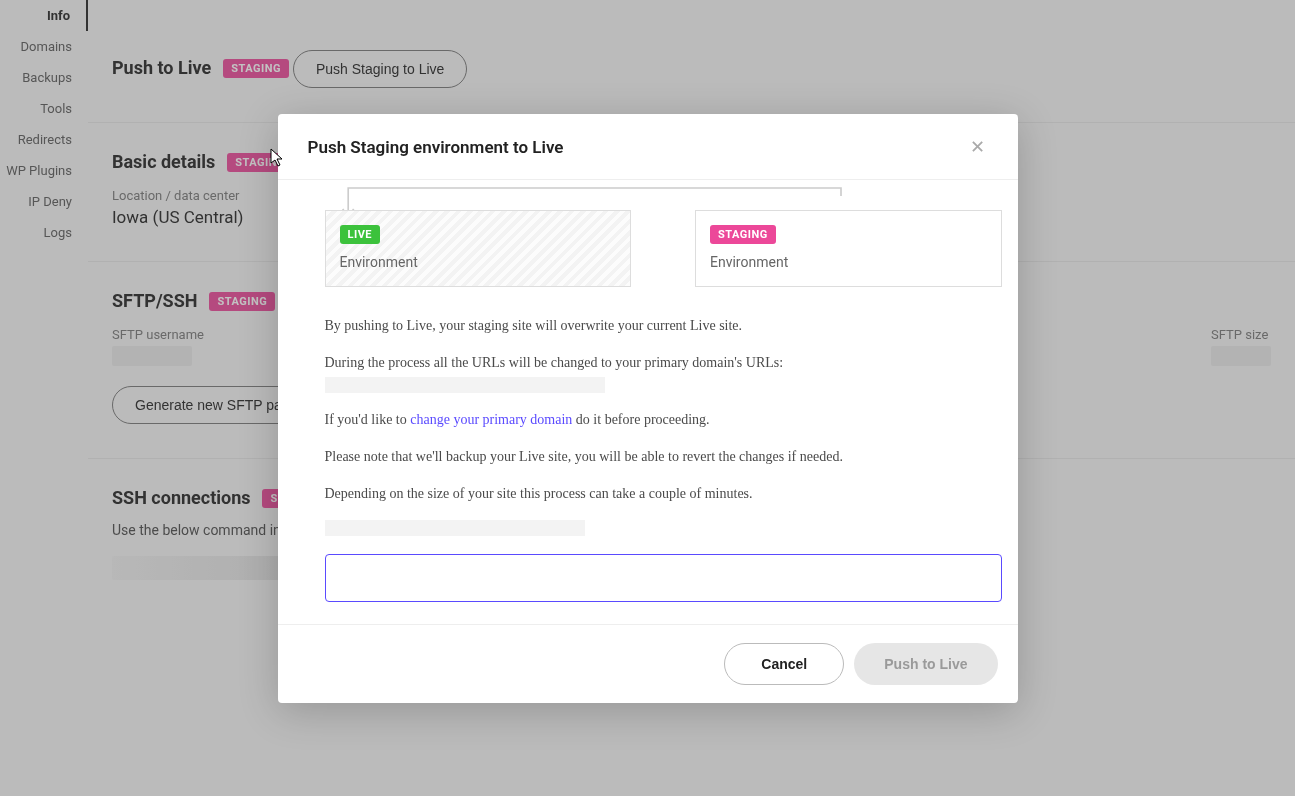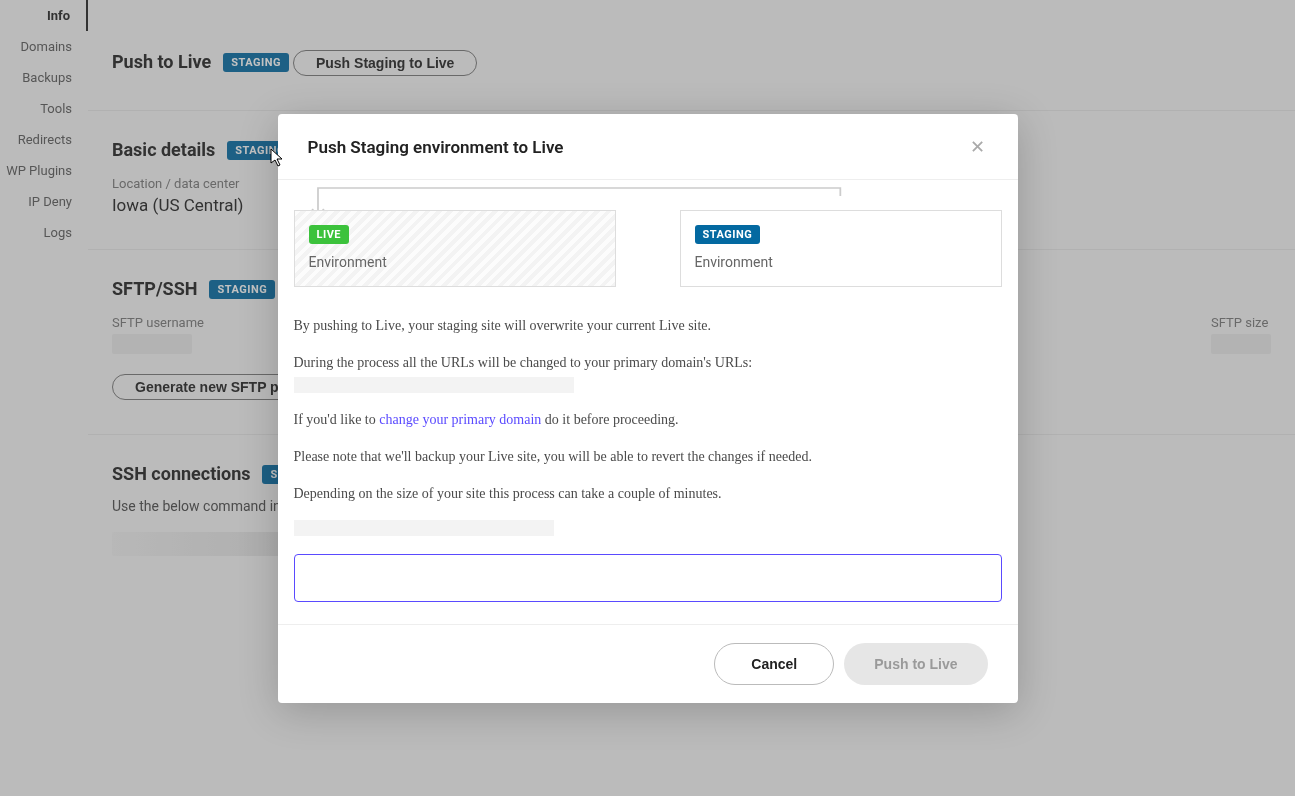--- a/index.html
+++ b/index.html
@@ -45,43 +45,43 @@
   .section.first { border-top: none; padding-top: 34px; }
   .section h2 {
     font-size: 18px;
     font-weight: 700;
     color: #222;
     display: inline-block;
     margin-right: 8px;
   }
   .badge {
     display: inline-block;
-    background: #0369a1;
+    background: #ec4899;
     color: #fff;
     font-size: 11px;
     font-weight: 700;
     letter-spacing: 0.5px;
     padding: 3px 8px;
     border-radius: 3px;
     vertical-align: 2px;
   }
   .badge.live { background: #3cc23c; }
   .section p.desc {
     margin-top: 14px;
     font-size: 14px;
     color: #4a4a4a;
   }
   .btn-outline {
     display: inline-block;
     margin-top: 16px;
     border: 1px solid #777;
     border-radius: 22px;
-    padding: 4px 22px;
-    font-size: 14px;
-    font-weight: 700;
+    padding: 10px 22px;
+    font-size: 14px;
+    font-weight: 400;
     background: transparent;
     color: #222;
     cursor: pointer;
   }
   .fields {
     display: flex;
     gap: 240px;
     margin-top: 16px;
   }
   .field-label {
@@ -133,20 +133,21 @@
   }
   .close-x {
     color: #aaa;
     font-size: 18px;
     cursor: pointer;
     width: 20px;
     text-align: center;
   }
   .modal-body {
     padding: 30px 16px 22px;
+    margin-left: 31px;
   }
   .env-row {
     display: flex;
     gap: 64px;
     position: relative;
     margin-bottom: 28px;
   }
   .env-arrow {
     position: absolute;
     top: -26px;
@@ -186,21 +187,21 @@
   .input-focus {
     width: 100%;
     height: 48px;
     border: 1.5px solid #5a4aff;
     border-radius: 4px;
     padding: 0 12px;
     font-size: 14px;
   }
   .modal-footer {
     border-top: 1px solid #eee;
-    padding: 18px 30px;
+    padding: 18px 20px;
     display: flex;
     justify-content: flex-end;
     gap: 10px;
   }
   .btn-cancel {
     border: 1px solid #bbb;
     background: #fff;
     color: #222;
     font-weight: 600;
     font-size: 14px;

